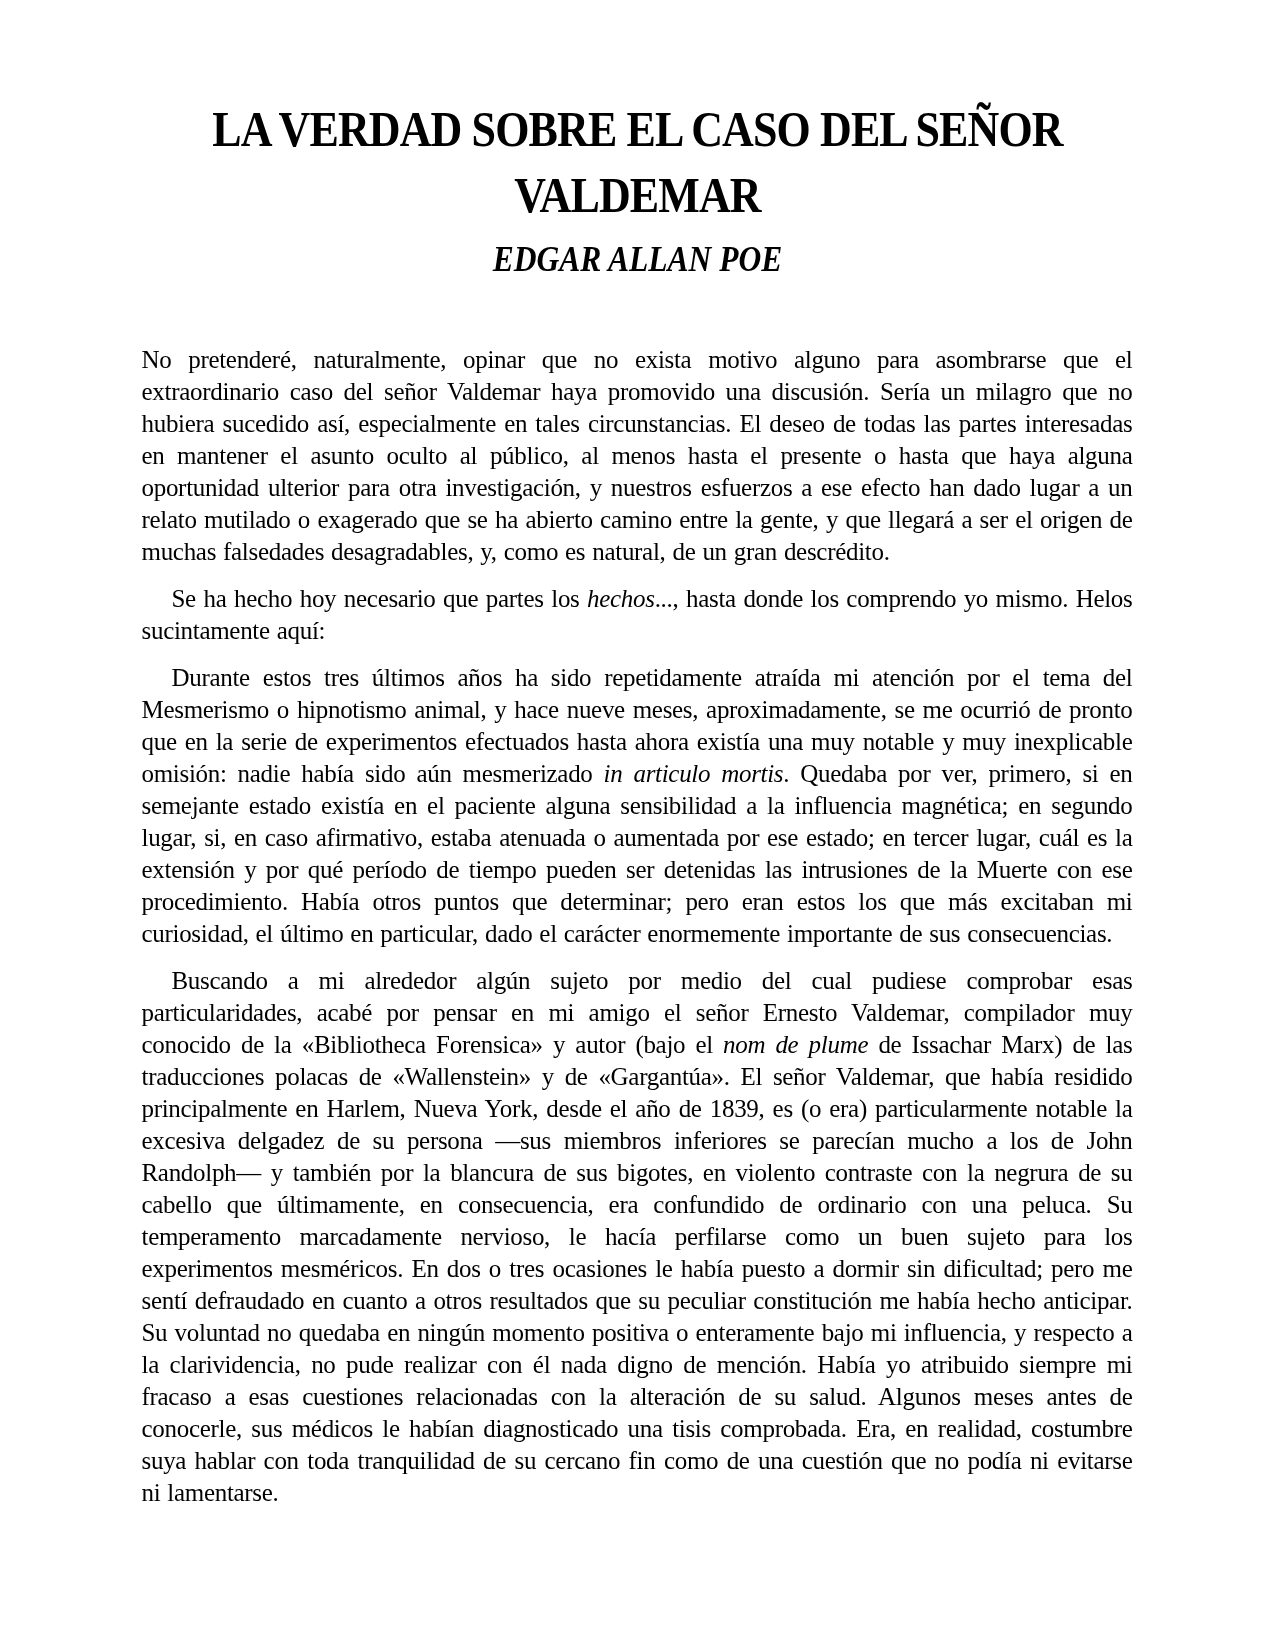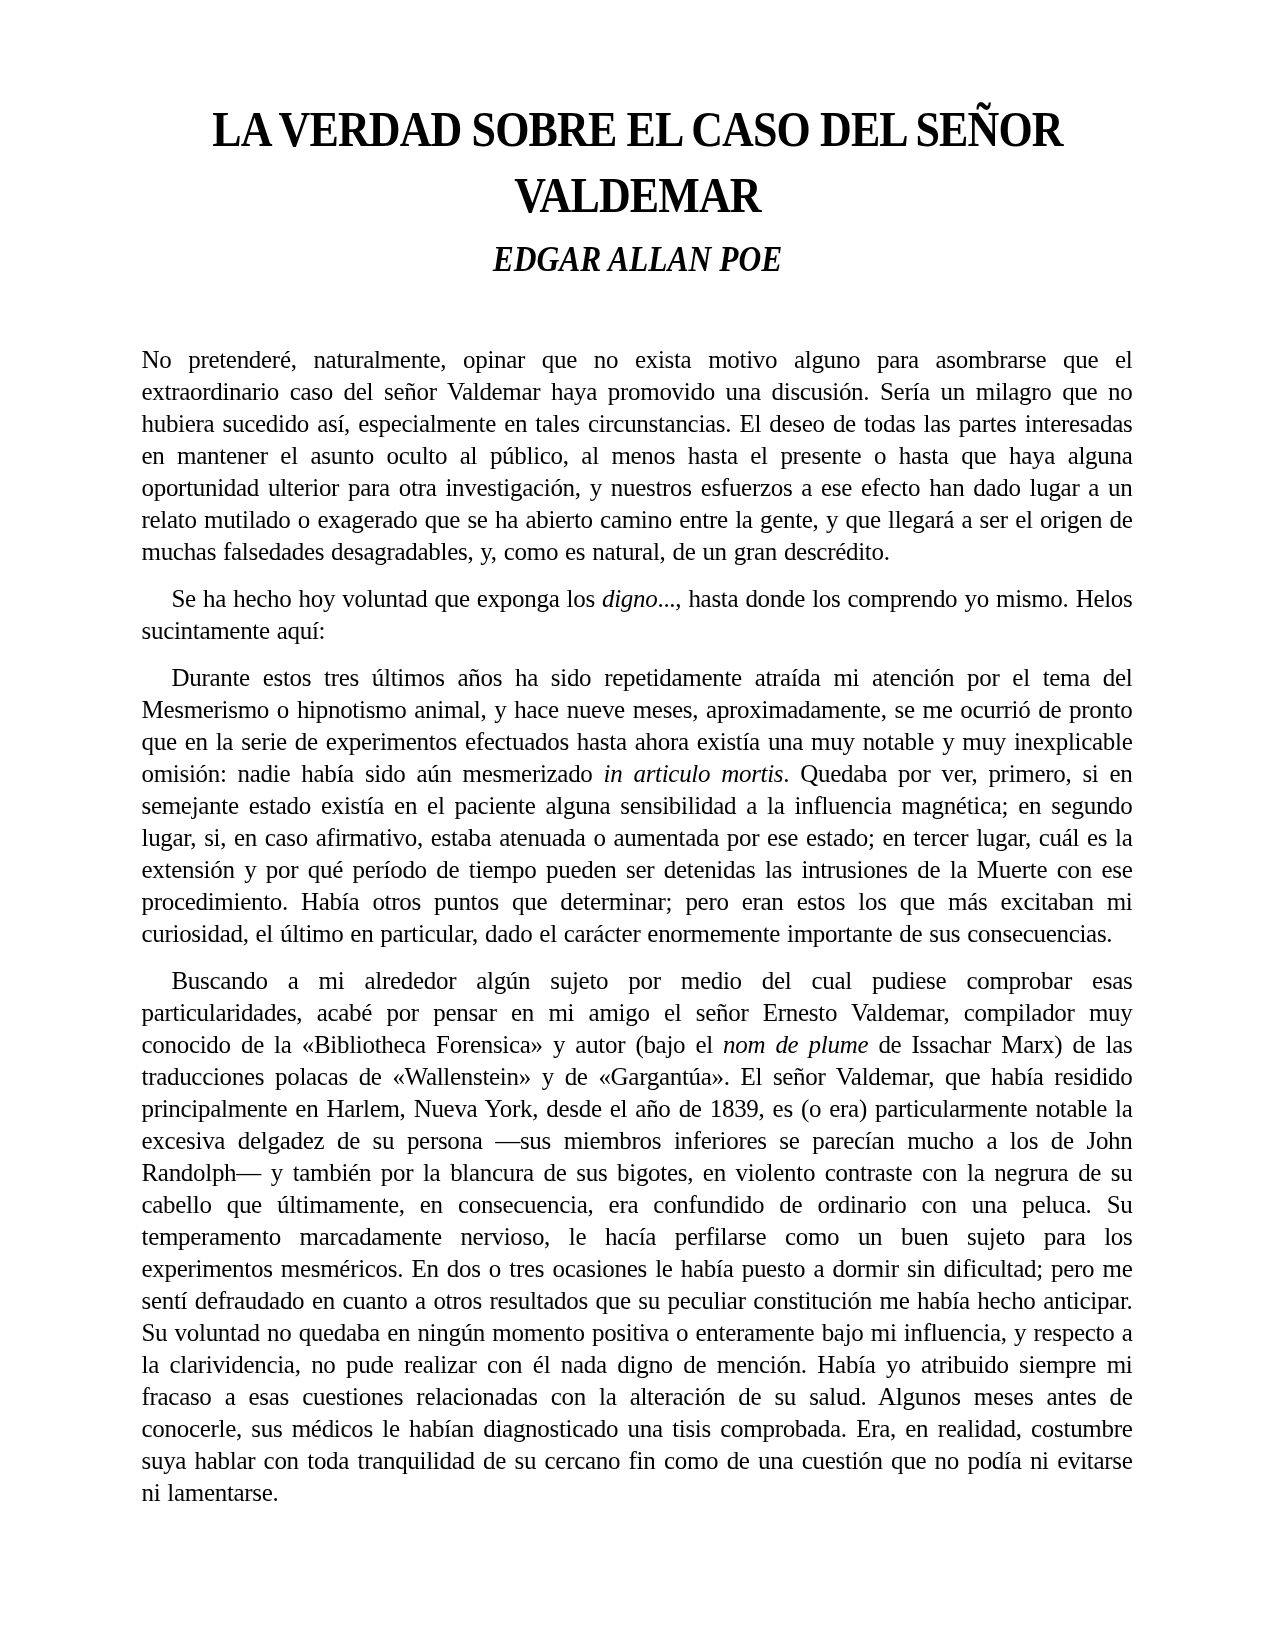--- a/index.html
+++ b/index.html
@@ -55,17 +55,17 @@
 <body>
 
 <div class="page">
   <h1 class="title">
     <div class="title-line">LA VERDAD SOBRE EL CASO DEL SEÑOR</div>
     <div class="title-line">VALDEMAR</div>
   </h1>
   <div class="author">EDGAR ALLAN POE</div>
   <div class="body-text">
       <p class="para"><span>No pretenderé, naturalmente, opinar que no exista motivo alguno para asombrarse que el extraordinario caso del señor Valdemar haya promovido una discusión. Sería un milagro que no hubiera sucedido así, especialmente en tales circunstancias. El deseo de todas las partes interesadas en mantener el asunto oculto al público, al menos hasta el presente o hasta que haya alguna oportunidad ulterior para otra investigación, y nuestros esfuerzos a ese efecto han dado lugar a un relato mutilado o exagerado que se ha abierto camino entre la gente, y que llegará a ser el origen de muchas falsedades desagradables, y, como es natural, de un gran descrédito.</span></p>
-      <p class="para indent"><span>Se ha hecho hoy voluntad que exponga los </span><i>digno</i><span>..., hasta donde los comprendo yo mismo. Helos sucintamente aquí:</span></p>
+      <p class="para indent"><span>Se ha hecho hoy necesario que partes los </span><i>hechos</i><span>..., hasta donde los comprendo yo mismo. Helos sucintamente aquí:</span></p>
       <p class="para indent"><span>Durante estos tres últimos años ha sido repetidamente atraída mi atención por el tema del Mesmerismo o hipnotismo animal, y hace nueve meses, aproximadamente, se me ocurrió de pronto que en la serie de experimentos efectuados hasta ahora existía una muy notable y muy inexplicable omisión: nadie había sido aún mesmerizado </span><i>in articulo mortis</i><span>. Quedaba por ver, primero, si en semejante estado existía en el paciente alguna sensibilidad a la influencia magnética; en segundo lugar, si, en caso afirmativo, estaba atenuada o aumentada por ese estado; en tercer lugar, cuál es la extensión y por qué período de tiempo pueden ser detenidas las intrusiones de la Muerte con ese procedimiento. Había otros puntos que determinar; pero eran estos los que más excitaban mi curiosidad, el último en particular, dado el carácter enormemente importante de sus consecuencias.</span></p>
       <p class="para indent"><span>Buscando a mi alrededor algún sujeto por medio del cual pudiese comprobar esas particularidades, acabé por pensar en mi amigo el señor Ernesto Valdemar, compilador muy conocido de la «Bibliotheca Forensica» y autor (bajo el </span><i>nom de plume</i><span> de Issachar Marx) de las traducciones polacas de «Wallenstein» y de «Gargantúa». El señor Valdemar, que había residido principalmente en Harlem, Nueva York, desde el año de 1839, es (o era) particularmente notable la excesiva delgadez de su persona —sus miembros inferiores se parecían mucho a los de John Randolph— y también por la blancura de sus bigotes, en violento contraste con la negrura de su cabello que últimamente, en consecuencia, era confundido de ordinario con una peluca. Su temperamento marcadamente nervioso, le hacía perfilarse como un buen sujeto para los experimentos mesméricos. En dos o tres ocasiones le había puesto a dormir sin dificultad; pero me sentí defraudado en cuanto a otros resultados que su peculiar constitución me había hecho anticipar. Su voluntad no quedaba en ningún momento positiva o enteramente bajo mi influencia, y respecto a la clarividencia, no pude realizar con él nada digno de mención. Había yo atribuido siempre mi fracaso a esas cuestiones relacionadas con la alteración de su salud. Algunos meses antes de conocerle, sus médicos le habían diagnosticado una tisis comprobada. Era, en realidad, costumbre suya hablar con toda tranquilidad de su cercano fin como de una cuestión que no podía ni evitarse ni lamentarse.</span></p>
     </div>
 </div>
 
 </body></html>

